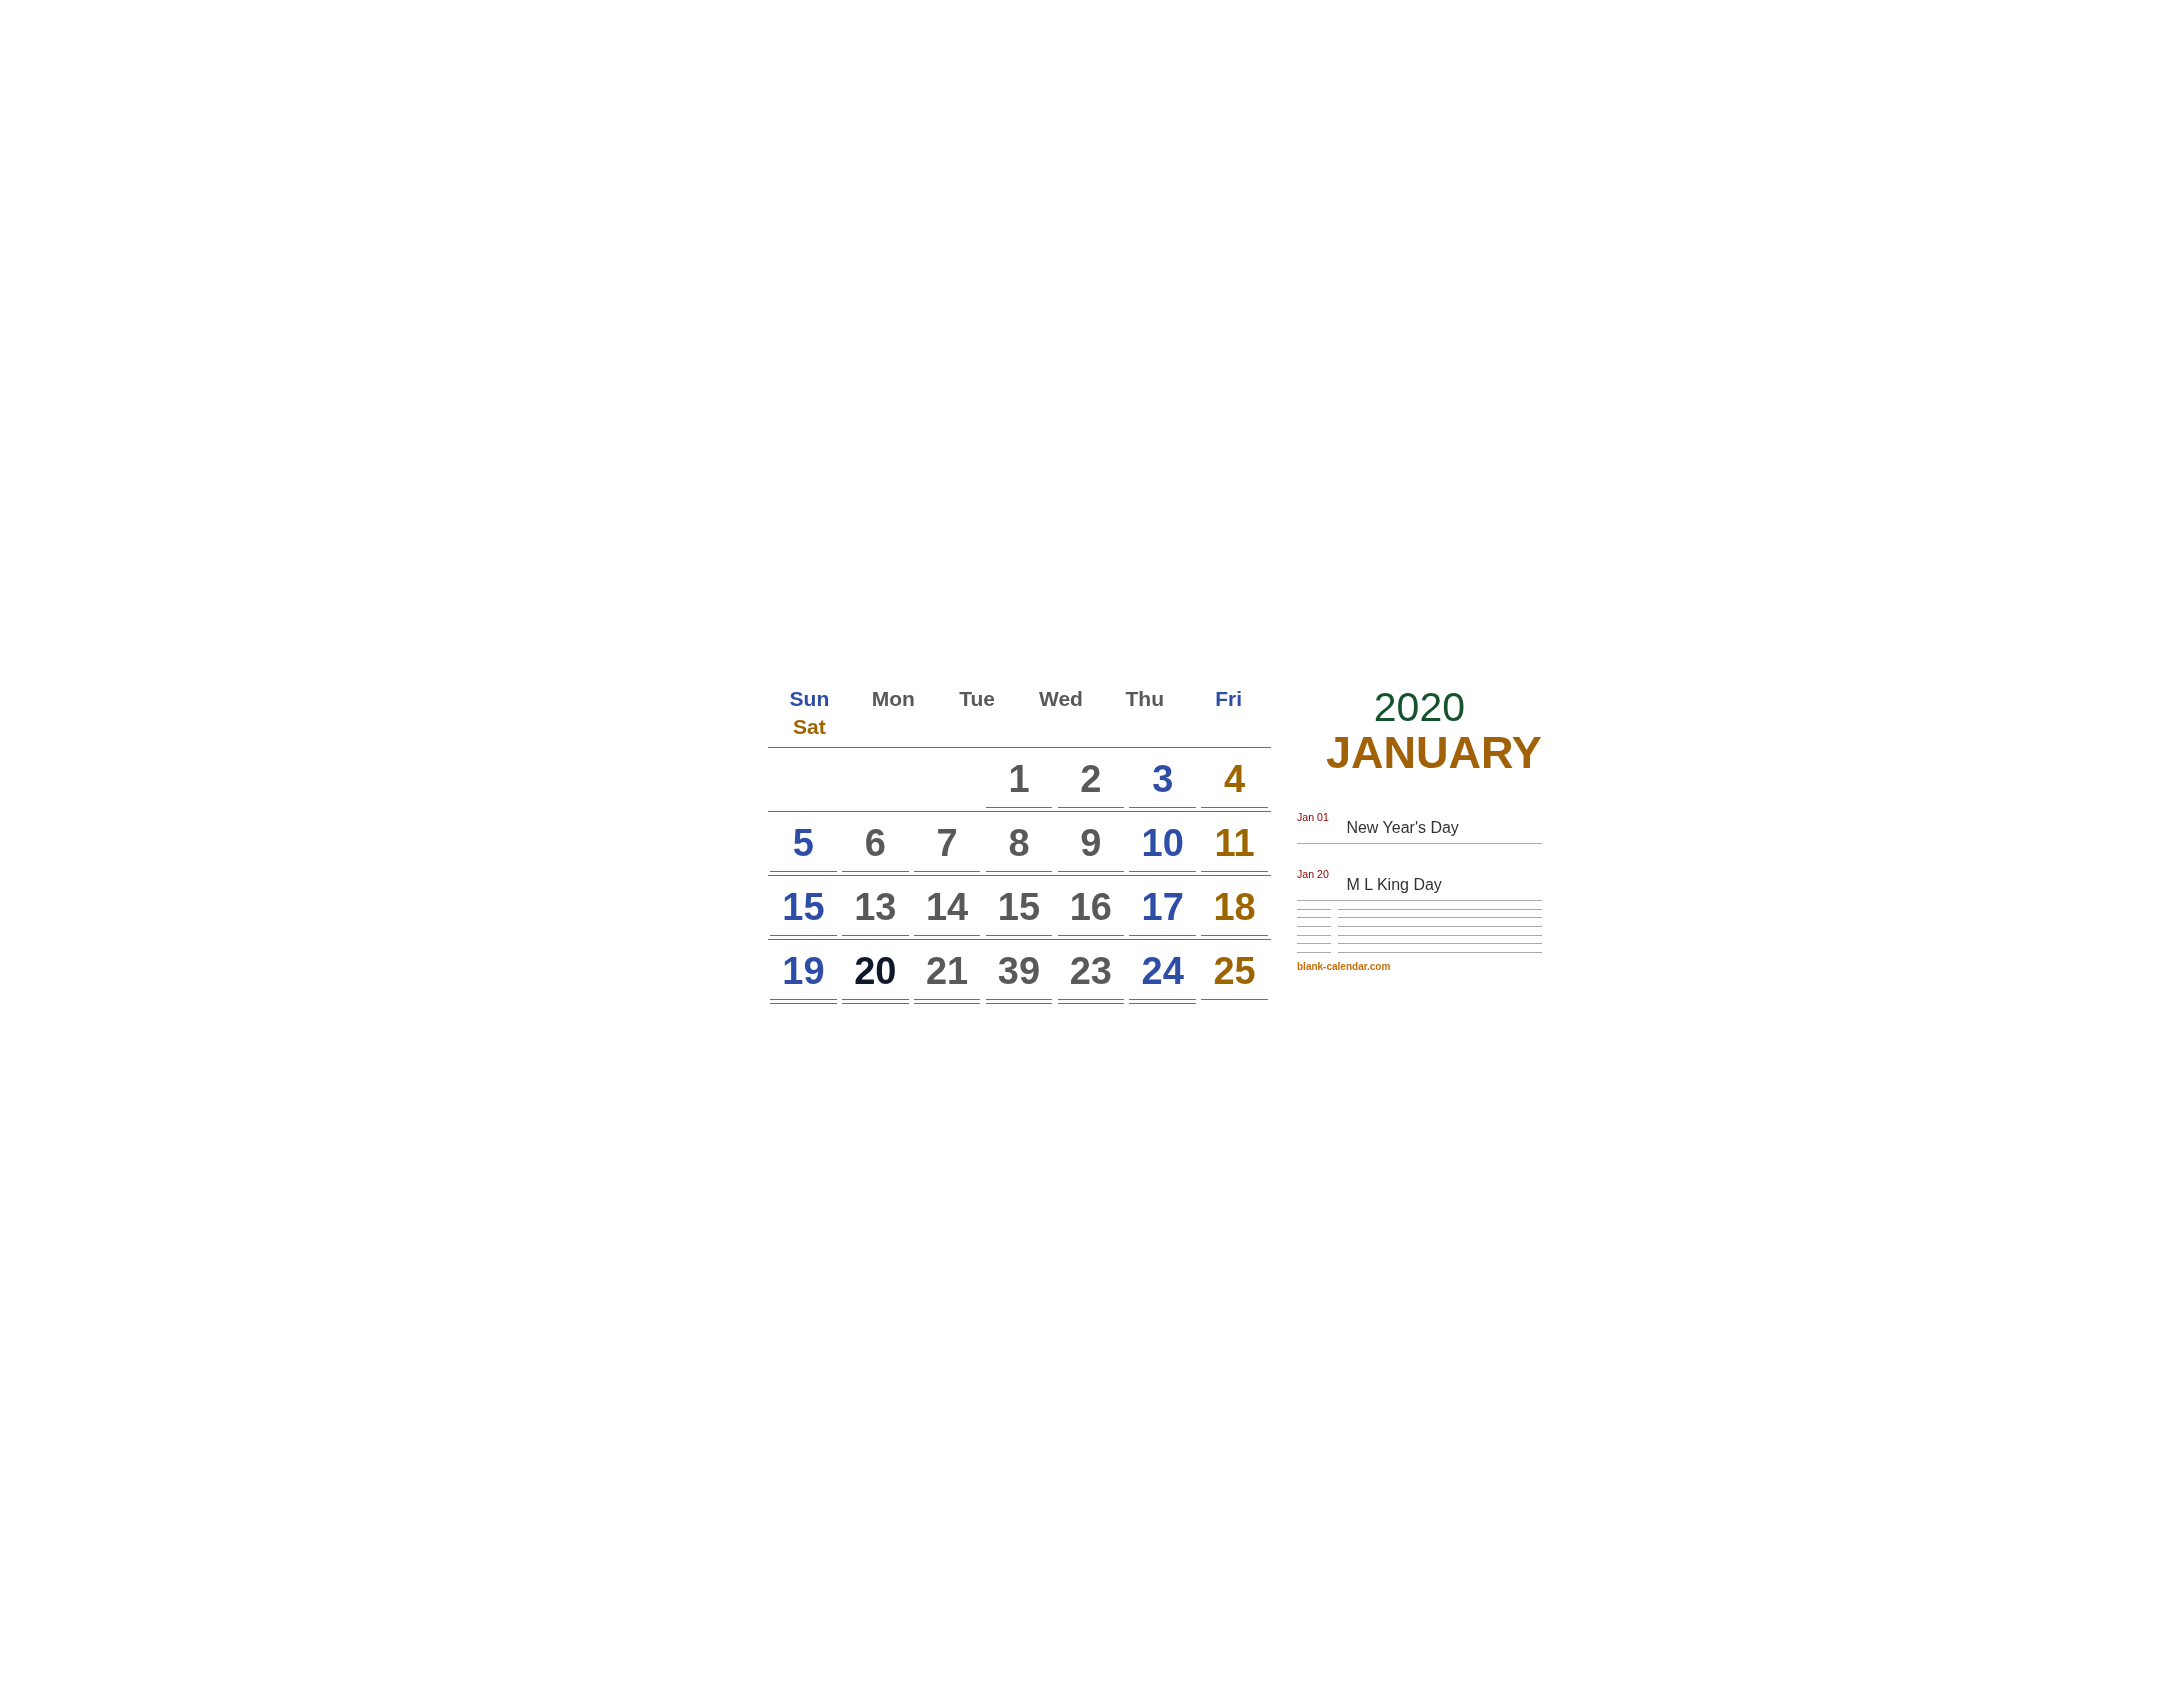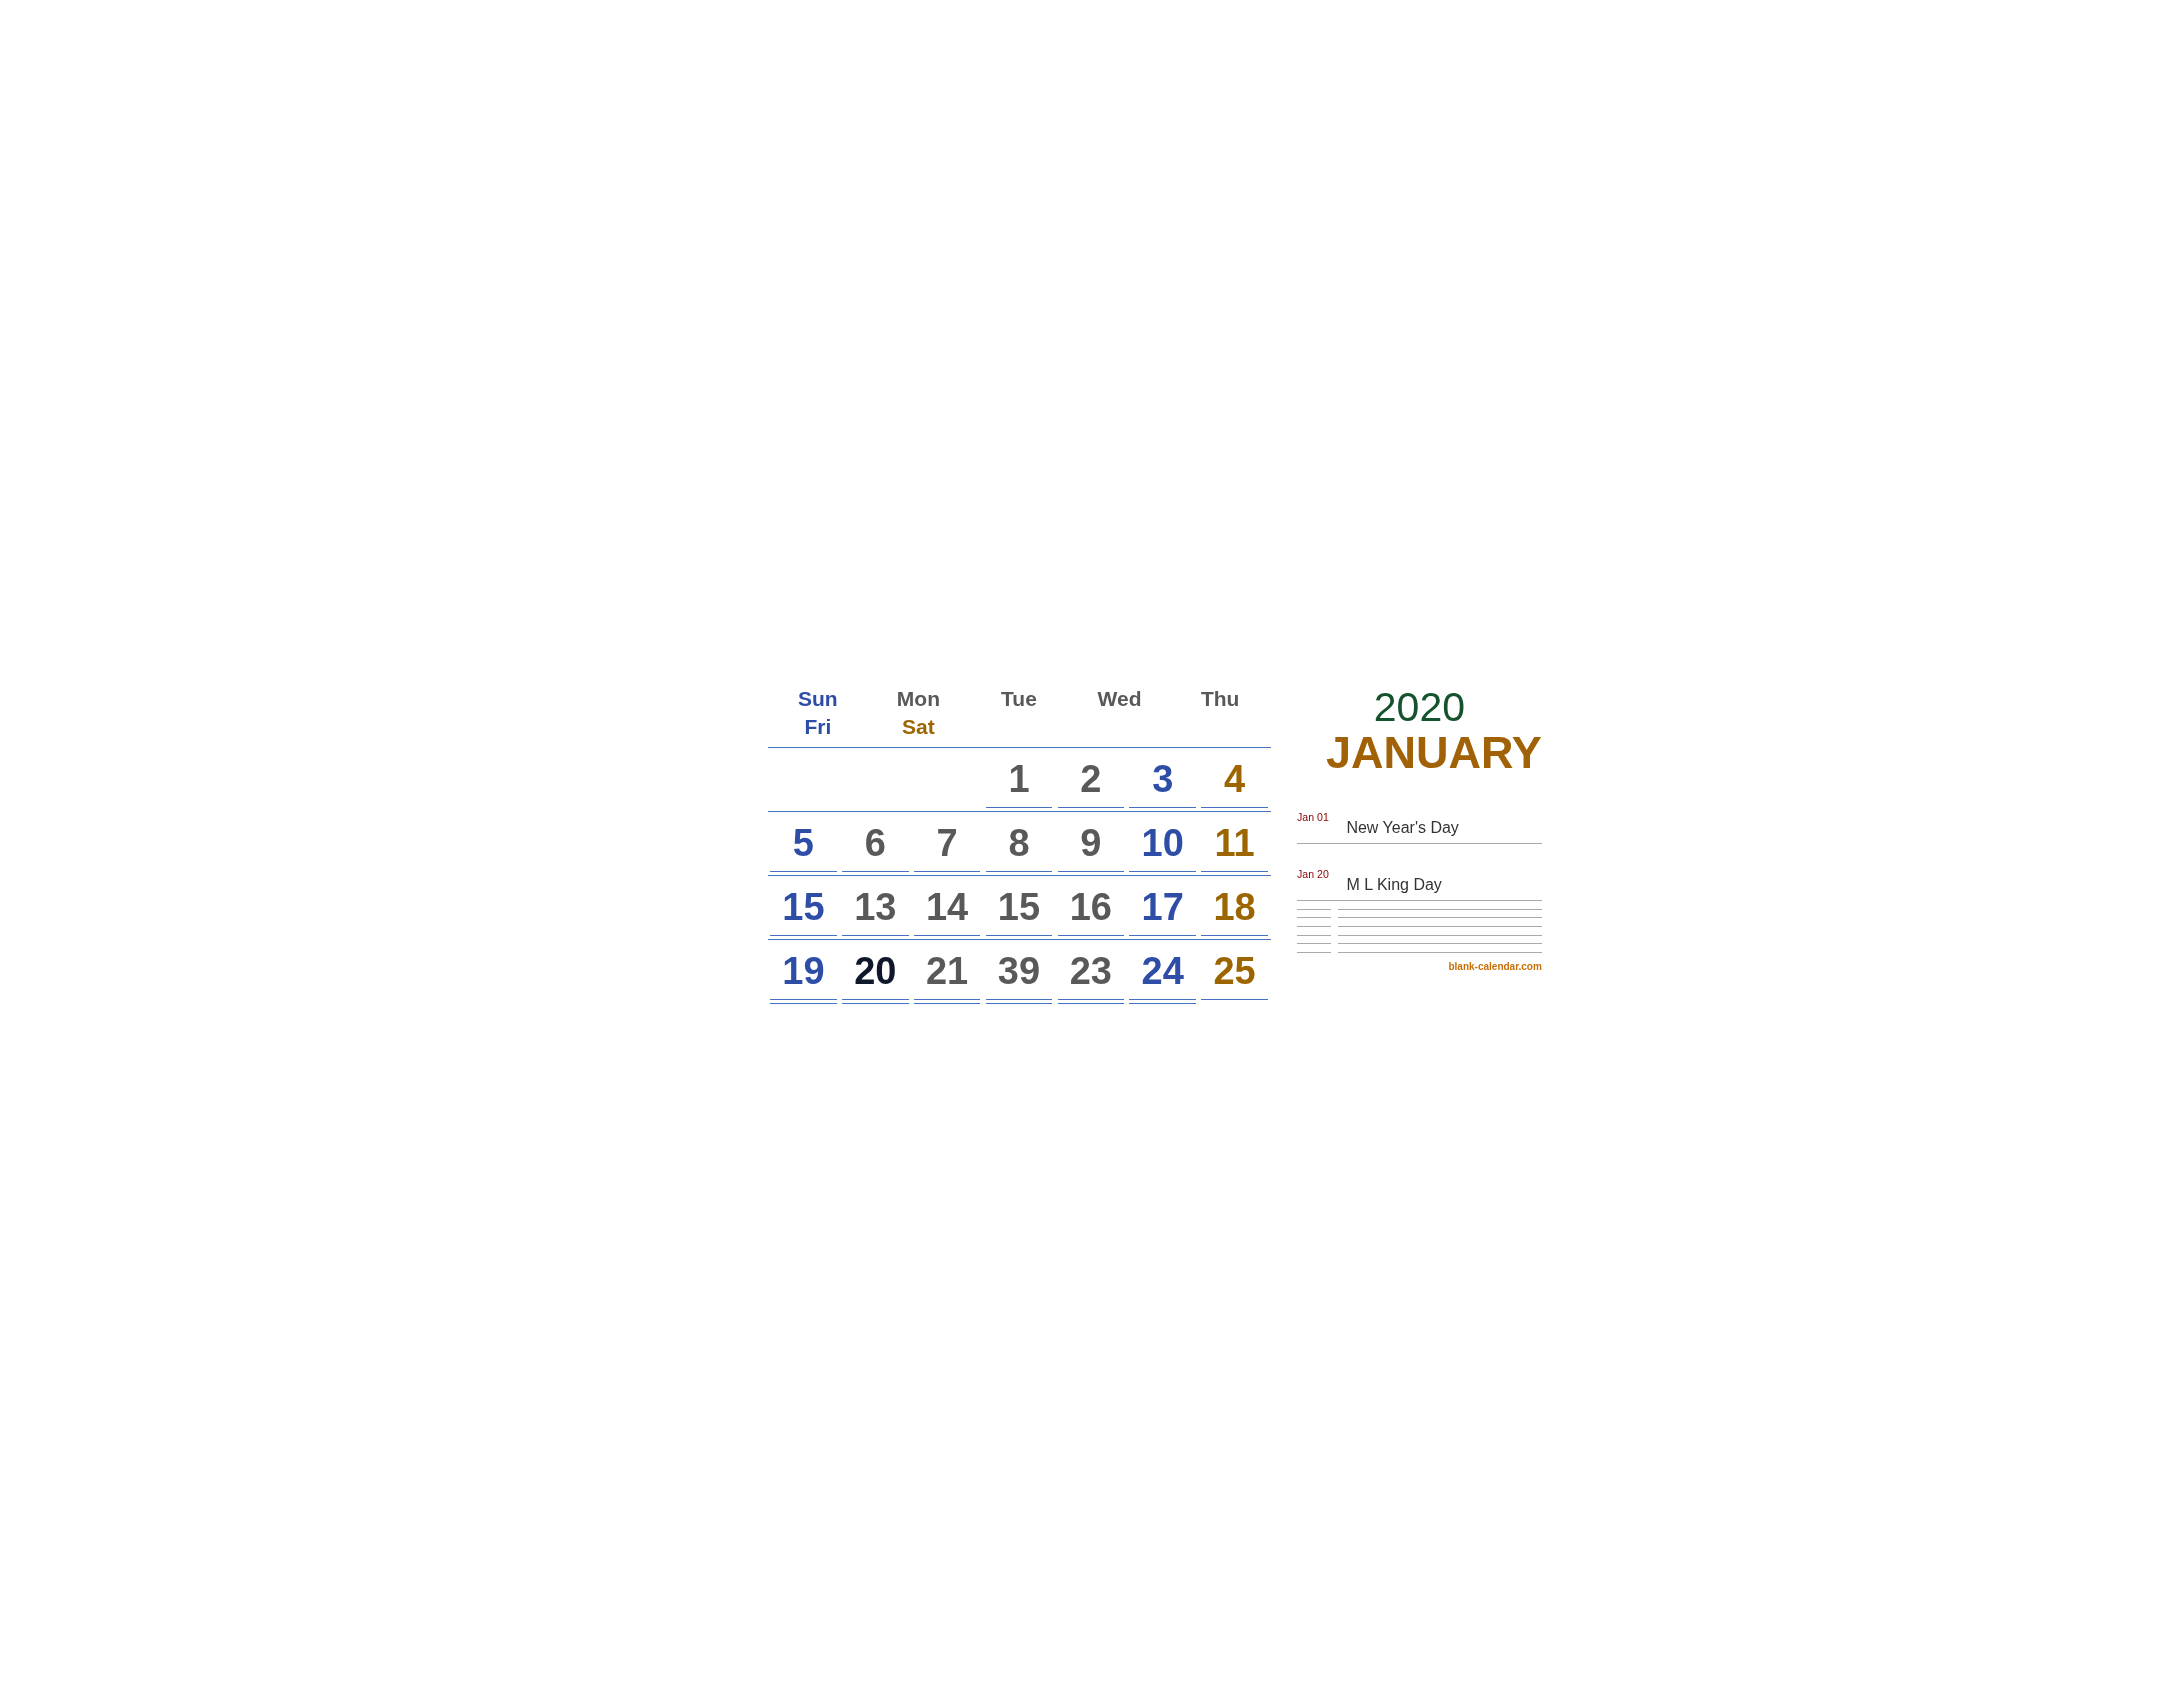--- a/index.html
+++ b/index.html
@@ -27,21 +27,21 @@
     }
 
     
     .calendar-section {
       flex: 0 0 503px;
     }
 
     
     .day-headers {
       display: grid;
-      grid-template-columns: repeat(5, 1fr);
+      grid-template-columns: repeat(6, 1fr);
       margin-bottom: 4px;
     }
 
     .day-header {
       text-align: center;
       font-size: 21px;
       font-weight: bold;
       color: #555;
       padding-bottom: 4px;
     }
@@ -152,21 +152,21 @@
     }
 
     .note-divider {
       height: 0.7px;
       background: #aaa;
       margin-top: 4px;
       margin-bottom: 8px;
     }
 
     .website-label {
-      text-align: right;
+      text-align: left;
       font-size: 10px;
       color: #c8700a;
       margin-top: 5px;
       font-weight: bold;
     }
 
     
     .row-separator {
       display: flex;
       margin-bottom: 8px;

